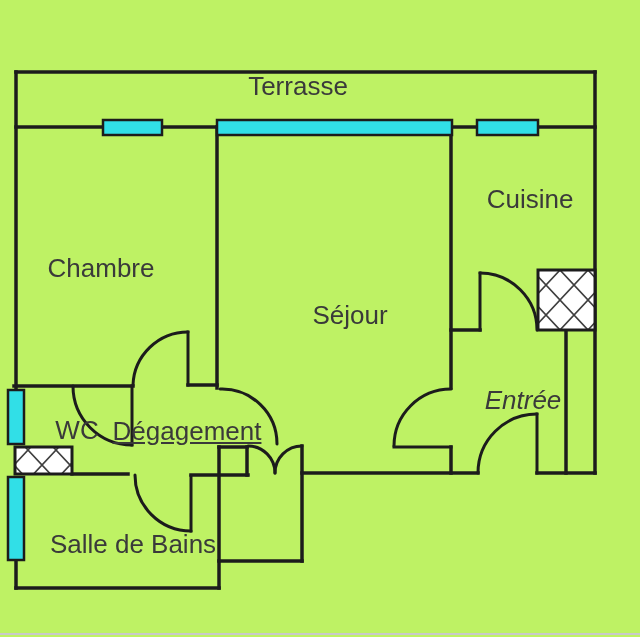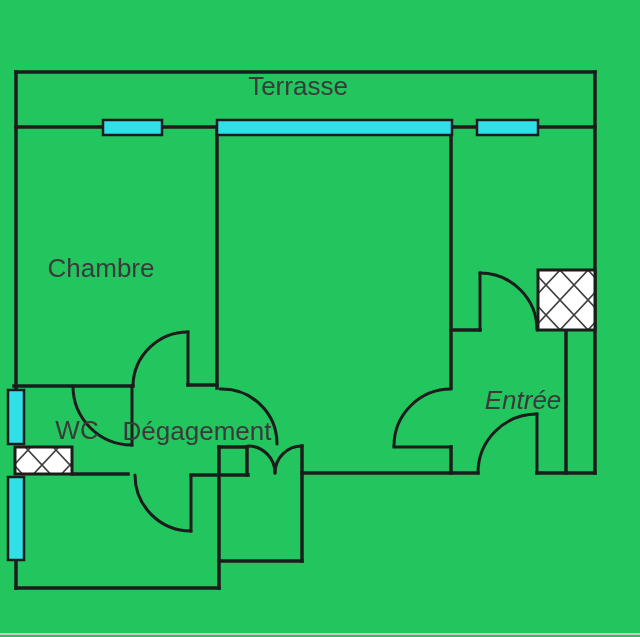--- a/index.html
+++ b/index.html
@@ -16,21 +16,21 @@
     transform:translate(-50%,-50%);
     font-size:26px;
     line-height:1;
     white-space:nowrap;
     letter-spacing:0px;
   }
 </style>
 </head>
 <body>
 
-<div id="plan-root" style="width: 640px; height: 637px; background: #22c55e;">
+<div id="plan-root" style="width: 640px; height: 637px; background: #bef264;">
     <svg width="640" height="637" viewBox="0 0 640 637">
       <defs>
         <pattern id="xhatch" width="28" height="30" patternUnits="userSpaceOnUse">
           <path d="M0,0 L28,30 M28,0 L0,30" stroke="#3f3f3f" stroke-width="1.6" fill="none"></path>
         </pattern>
       </defs>
       <line x1="0" y1="634" x2="640" y2="634" stroke="#c9c9c9" stroke-width="2"></line>
       <line x1="16" y1="72" x2="595" y2="72" stroke="#1c1c1c" stroke-width="3.5" stroke-linecap="square"></line>
       <line x1="16" y1="72" x2="16" y2="390" stroke="#1c1c1c" stroke-width="3.5" stroke-linecap="square"></line>
       <line x1="595" y1="72" x2="595" y2="473" stroke="#1c1c1c" stroke-width="3.5" stroke-linecap="square"></line>
@@ -73,16 +73,19 @@
       <rect x="477" y="120" width="61" height="15" fill="#31dfe7" stroke="#1c1c1c" stroke-width="2.5"></rect>
       <rect x="8" y="390" width="16" height="54" fill="#31dfe7" stroke="#1c1c1c" stroke-width="2.5"></rect>
       <rect x="8" y="477" width="16" height="83" fill="#31dfe7" stroke="#1c1c1c" stroke-width="2.5"></rect>
       <rect x="15" y="447" width="57" height="27" fill="#ffffff" stroke="none"></rect>
       <rect x="15" y="447" width="57" height="27" fill="url(#xhatch)" stroke="#1c1c1c" stroke-width="3"></rect>
       <rect x="538" y="270" width="57" height="60" fill="#ffffff" stroke="none"></rect>
       <rect x="538" y="270" width="57" height="60" fill="url(#xhatch)" stroke="#1c1c1c" stroke-width="3"></rect>
     </svg>
     <div class="room-label" style="left: 298px; top: 86px; color: rgb(58, 58, 58);">Terrasse</div>
     <div class="room-label" style="left: 101px; top: 268px; color: rgb(58, 58, 58);">Chambre</div>
+    <div class="room-label" style="left: 350px; top: 315px; color: rgb(58, 58, 58);">Séjour</div>
+    <div class="room-label" style="left: 530px; top: 199px; color: rgb(58, 58, 58);">Cuisine</div>
     <div class="room-label" style="left: 523px; top: 400px; color: rgb(58, 58, 58); font-style: italic;">Entrée</div>
     <div class="room-label" style="left: 77px; top: 430px; color: rgb(58, 58, 58);">WC</div>
-    <div class="room-label" style="left: 197px; top: 431px; color: rgb(58, 58, 58);">Dégagement</div>
+    <div class="room-label" style="left: 187px; top: 431px; color: rgb(58, 58, 58); text-decoration: underline;">Dégagement</div>
+    <div class="room-label" style="left: 133px; top: 544px; color: rgb(58, 58, 58);">Salle de Bains</div>
   </div>
 
 </body></html>

